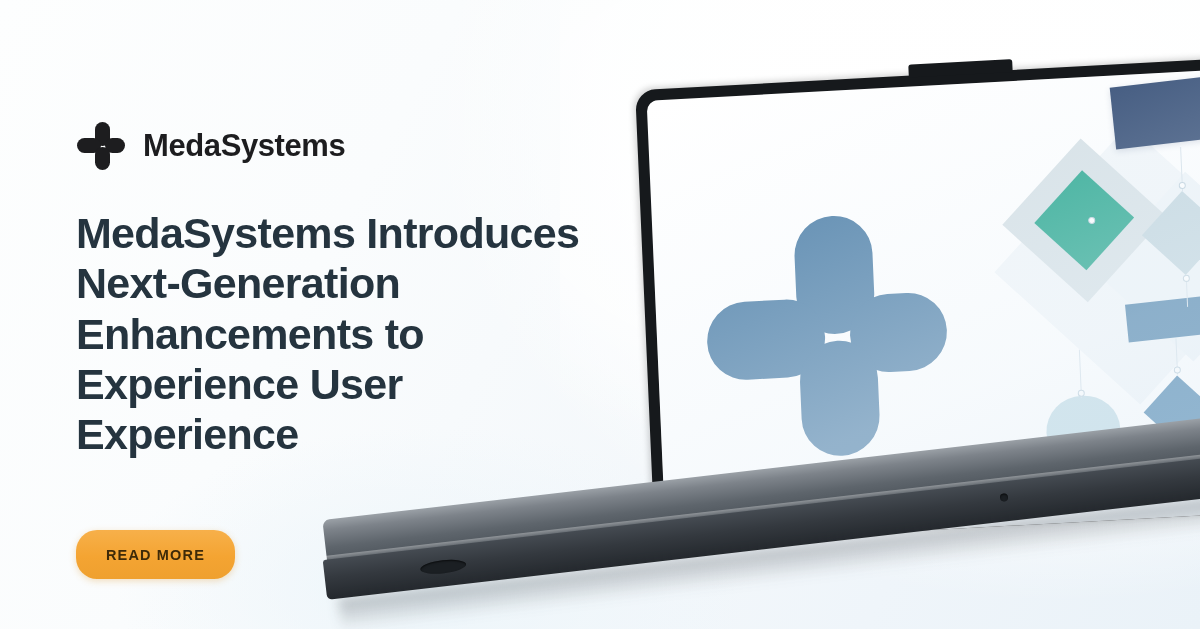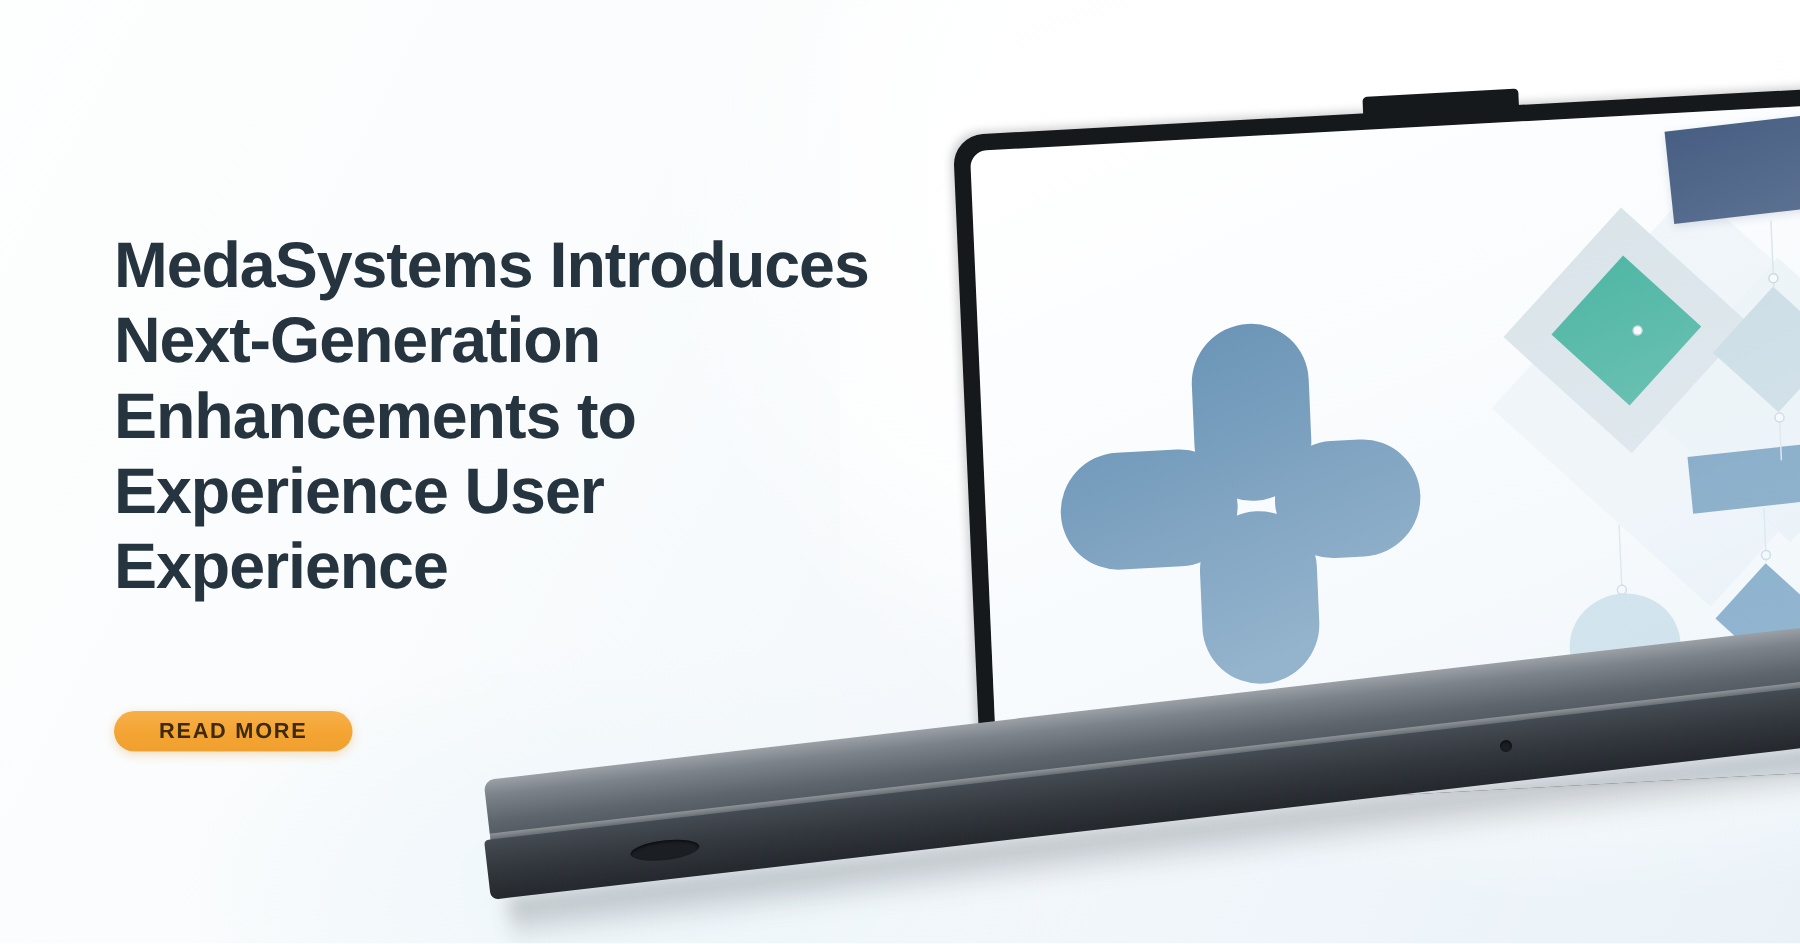--- a/index.html
+++ b/index.html
@@ -74,21 +74,21 @@
     letter-spacing: -0.7px;
     color: #25343f;
     max-width: 545px;
   }
 
   .cta {
     margin-top: 42px;
     display: inline-flex;
     align-items: center;
     justify-content: center;
-    height: 27px;
+    height: 49px;
     padding: 0 30px;
     min-width: 150px;
     border: none;
     border-radius: 21px;
     background: linear-gradient(180deg, #f7b04a 0%, #f4a432 55%, #efa02f 100%);
     box-shadow: 0 2px 7px rgba(222,150,40,0.30);
     color: #3e2a08;
     font-family: "Liberation Sans", sans-serif;
     font-size: 14.5px;
     font-weight: 700;
@@ -295,20 +295,31 @@
         <div class="port" style="left:96px; top:14px; width:46px; height:13px; transform:rotate(0deg);"></div>
         <div class="port" style="left:680px; top:12px; width:8px; height:8px;"></div>
       </div>
       <div class="base-shadow"></div>
     </div>
 
   </div>
 
   <div class="content">
 
+    <div class="brand">
+      <svg class="brand-mark" viewBox="0 0 50 50">
+        <g fill="#1d1d1f">
+          <rect x="19" y="1" width="15" height="24" rx="7.5"></rect>
+          <rect x="1" y="17" width="24" height="15" rx="7.5"></rect>
+          <rect x="29" y="17" width="20" height="15" rx="7.5"></rect>
+          <rect x="19" y="26" width="15" height="23" rx="7.5"></rect>
+        </g>
+      </svg>
+      <div class="brand-name">MedaSystems</div>
+    </div>
 
     <h1 class="headline">MedaSystems Introduces Next-Generation Enhancements to Experience User Experience</h1>
 
     <button class="cta" type="button">READ MORE</button>
 
   </div>
 
 </div>
 
 </body></html>

